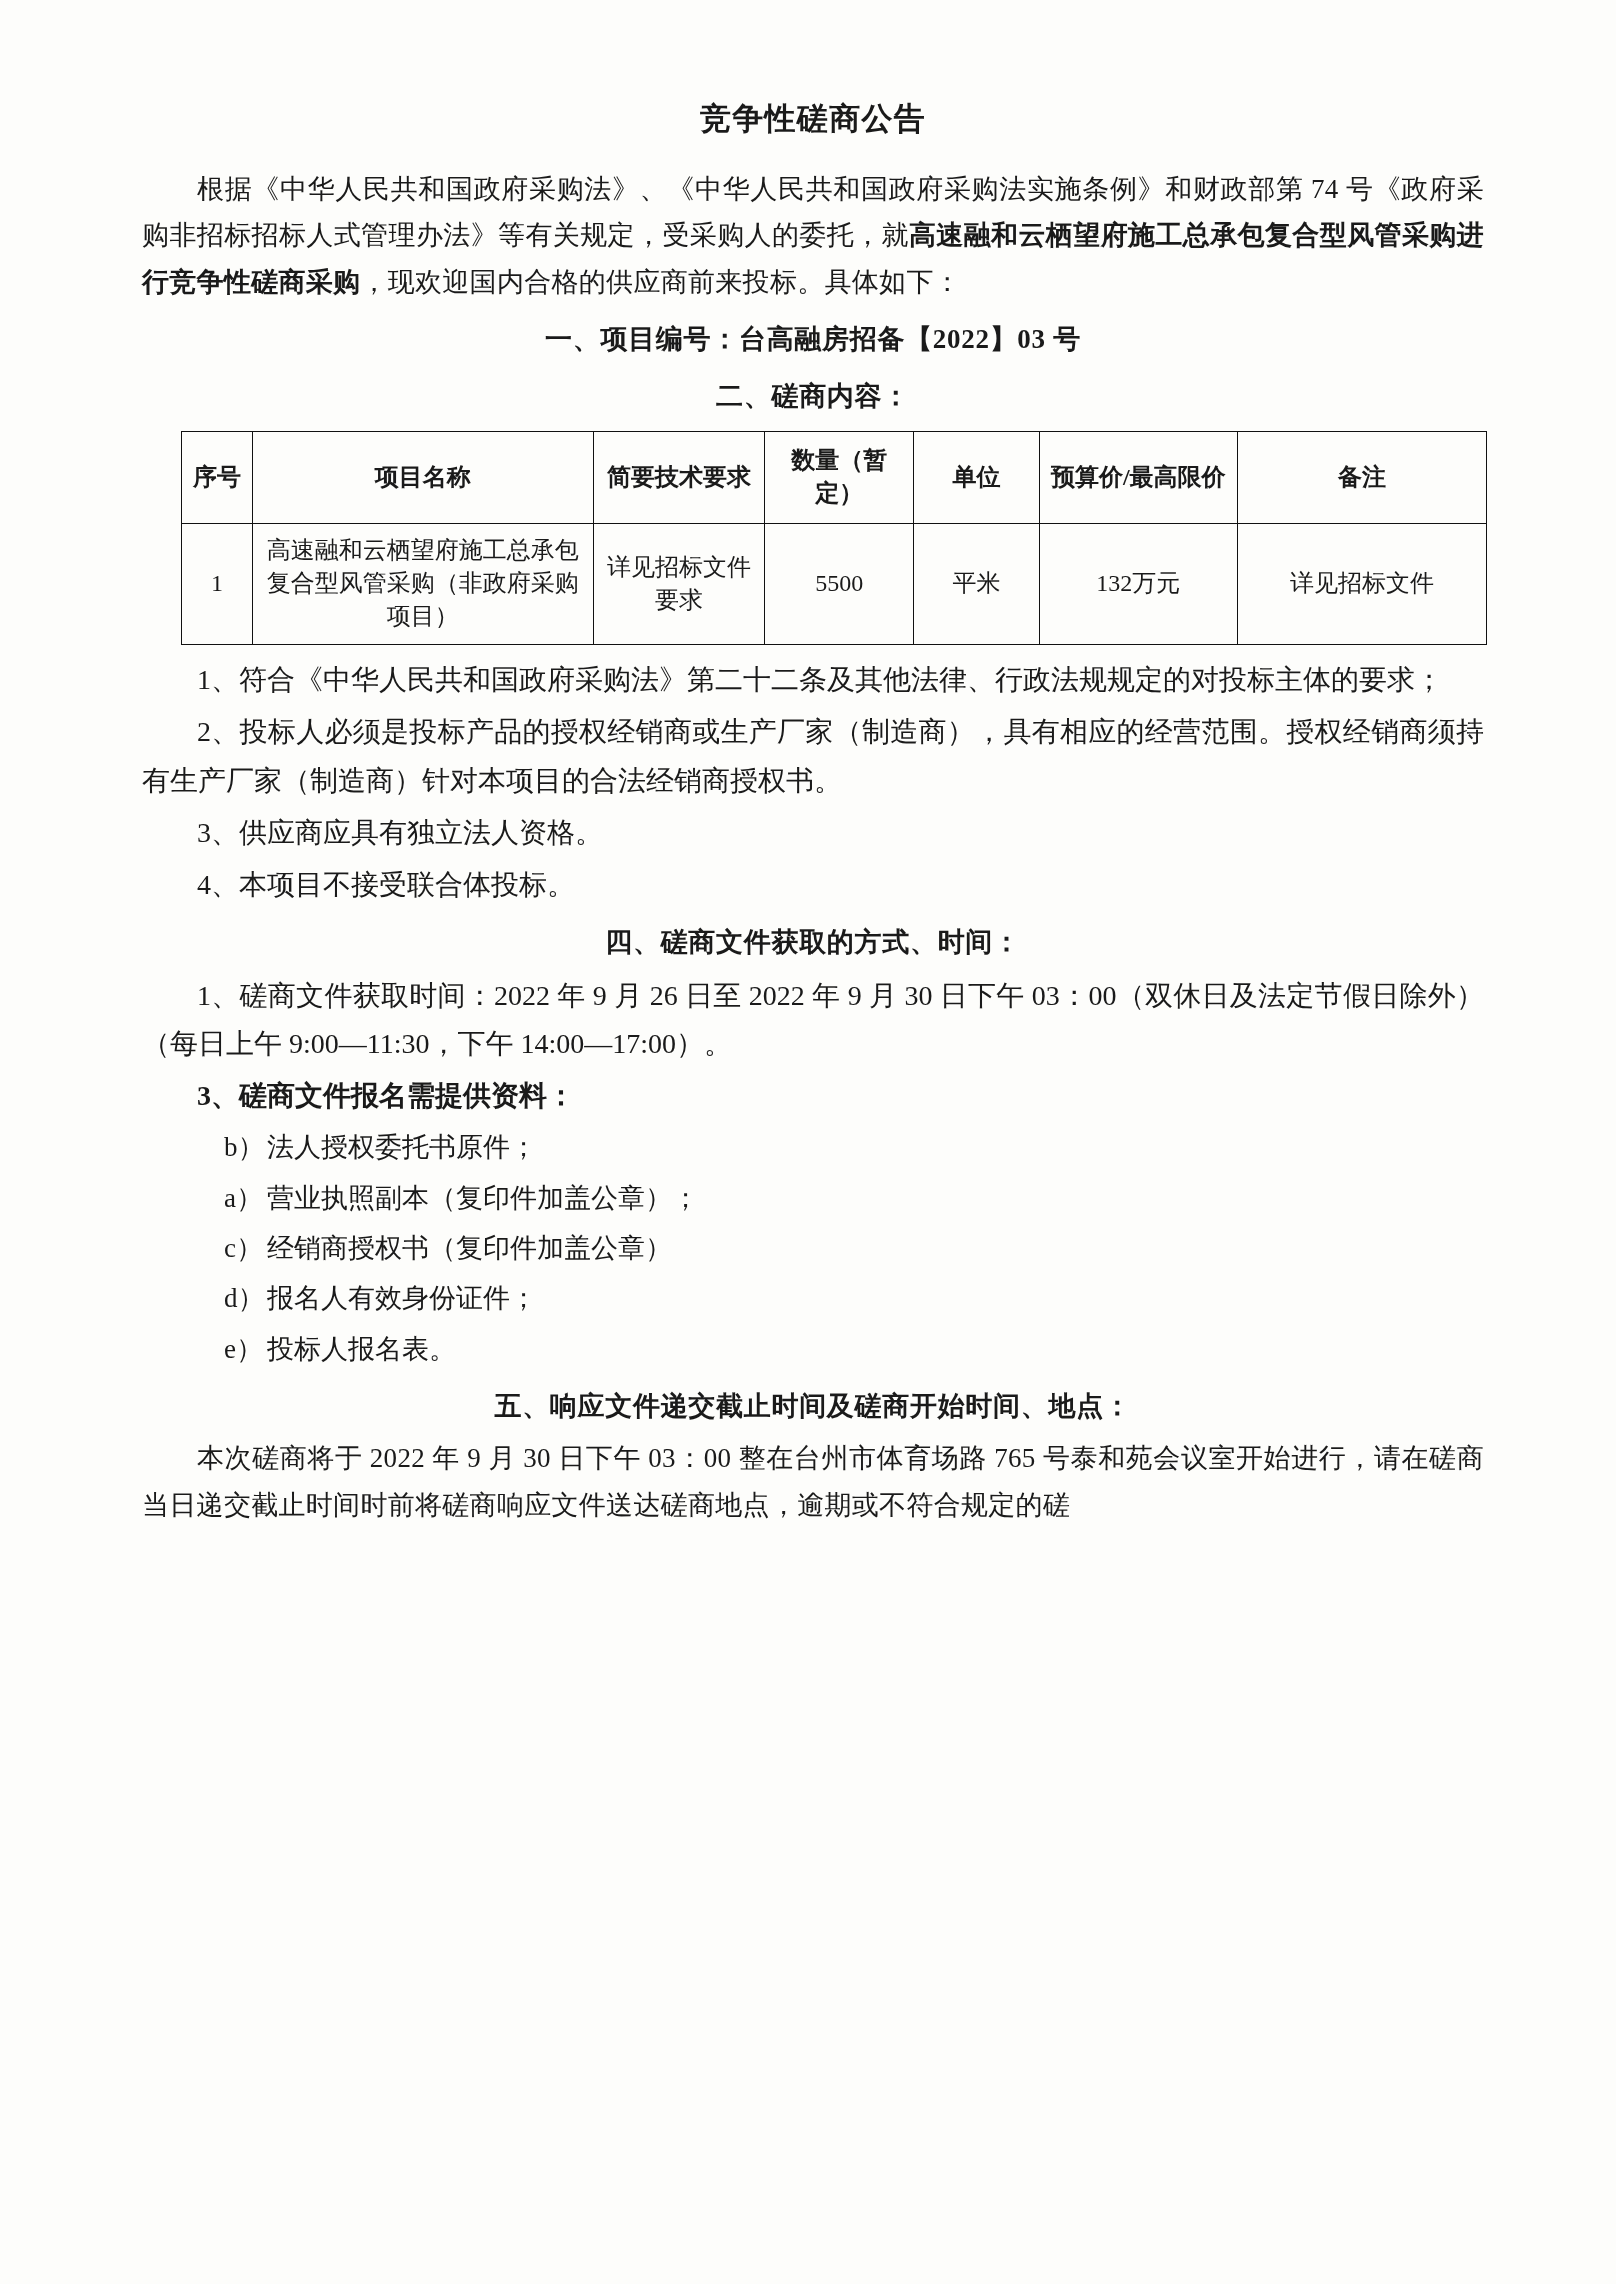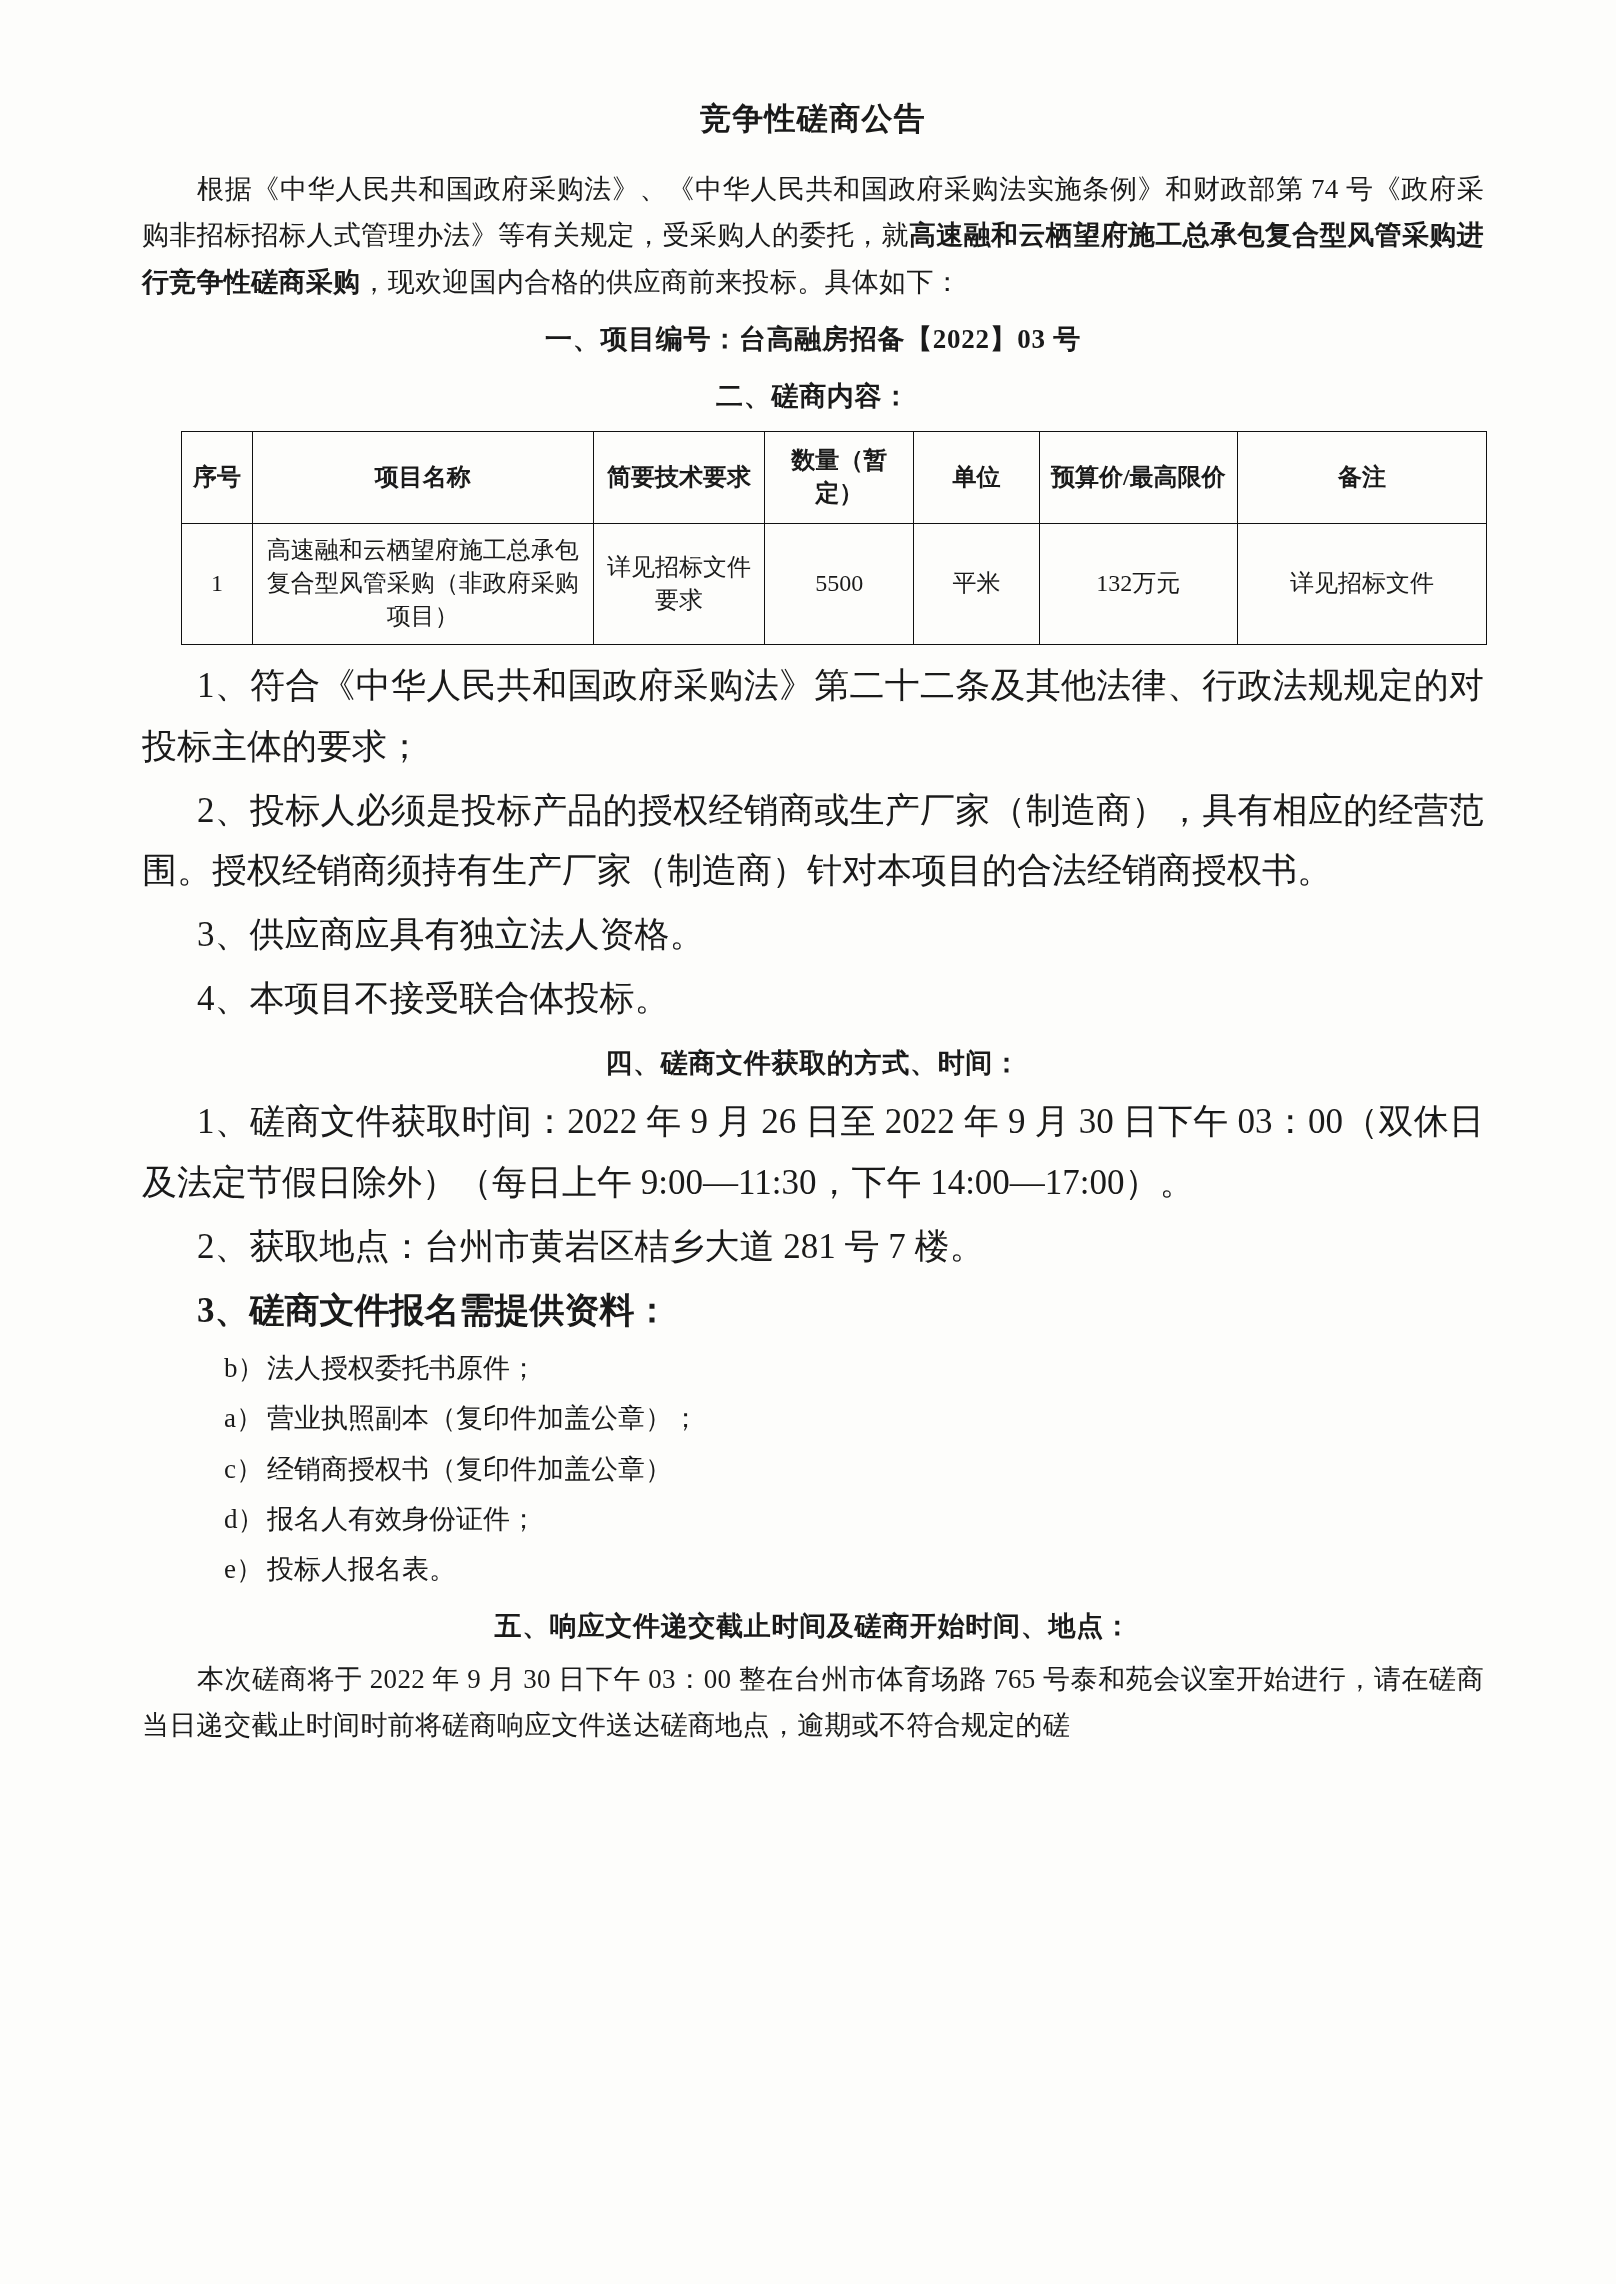--- a/index.html
+++ b/index.html
@@ -49,21 +49,21 @@
   .bold { font-weight: bold; }
   .section-head {
     font-size: 27px;
     font-weight: bold;
     line-height: 1.72;
     margin: 10.4px 0 6.5px 0;
     letter-spacing: 0.7px;
     text-align: center;
   }
   .item-line {
-    font-size: 35px;
+    font-size: 28px;
     line-height: 1.72;
     margin: 0 0 3.9px 0;
     text-indent: 55px;
     text-align: justify;
     text-justify: inter-ideograph;
   }
   .item-line.bold { font-weight: bold; }
   .sub-item {
     font-size: 27px;
     line-height: 1.72;
@@ -148,21 +148,20 @@
 
 
     <p class="item-line">1、符合《中华人民共和国政府采购法》第二十二条及其他法律、行政法规规定的对投标主体的要求；</p>
     <p class="item-line">2、投标人必须是投标产品的授权经销商或生产厂家（制造商），具有相应的经营范围。授权经销商须持有生产厂家（制造商）针对本项目的合法经销商授权书。</p>
     <p class="item-line">3、供应商应具有独立法人资格。</p>
     <p class="item-line">4、本项目不接受联合体投标。</p>
 
     <div class="section-head">四、磋商文件获取的方式、时间：</div>
 
     <p class="item-line">1、磋商文件获取时间：2022 年 9 月 26 日至 2022 年 9 月 30 日下午 03：00（双休日及法定节假日除外）（每日上午 9:00—11:30，下午 14:00—17:00）。</p>
-    <p class="item-line">2、获取地点：台州市黄岩区桔乡大道 281 号 7 楼。</p>
     <p class="item-line bold">3、磋商文件报名需提供资料：</p>
 
     <p class="sub-item"><span class="marker">b）</span><span>法人授权委托书原件；</span></p>
     <p class="sub-item"><span class="marker">a）</span><span>营业执照副本（复印件加盖公章）；</span></p>
     <p class="sub-item"><span class="marker">c）</span><span>经销商授权书（复印件加盖公章）</span></p>
     <p class="sub-item"><span class="marker">d）</span><span>报名人有效身份证件；</span></p>
     <p class="sub-item"><span class="marker">e）</span><span>投标人报名表。</span></p>
 
     <div class="section-head">五、响应文件递交截止时间及磋商开始时间、地点：</div>
 

